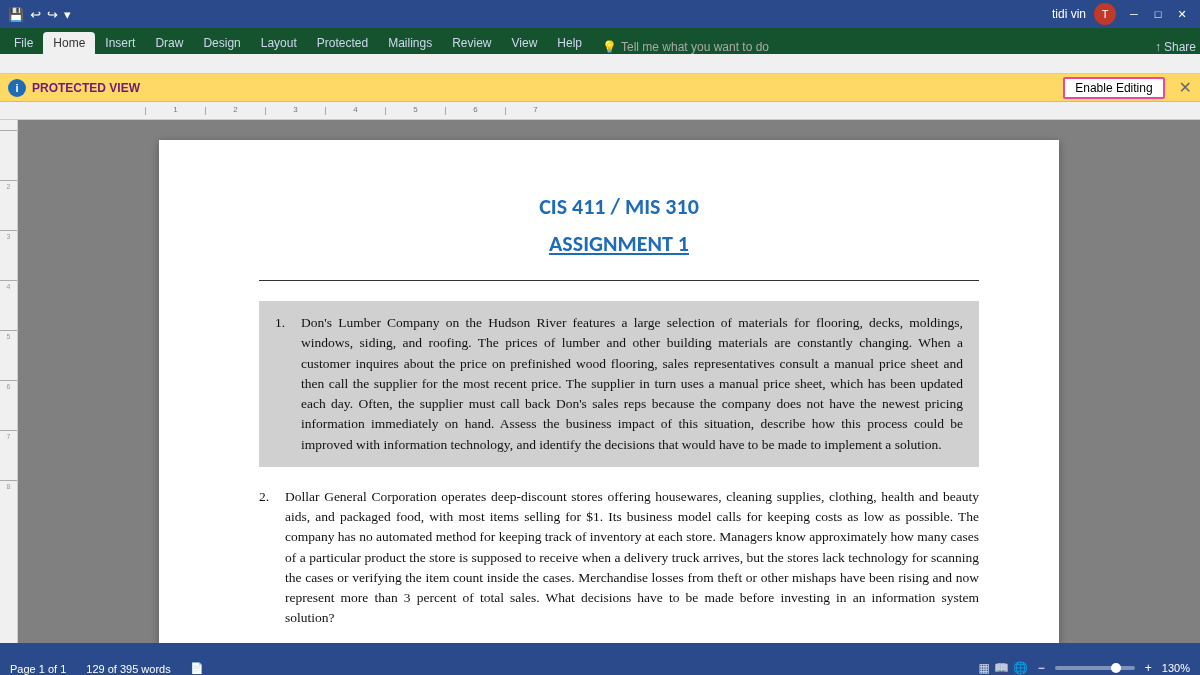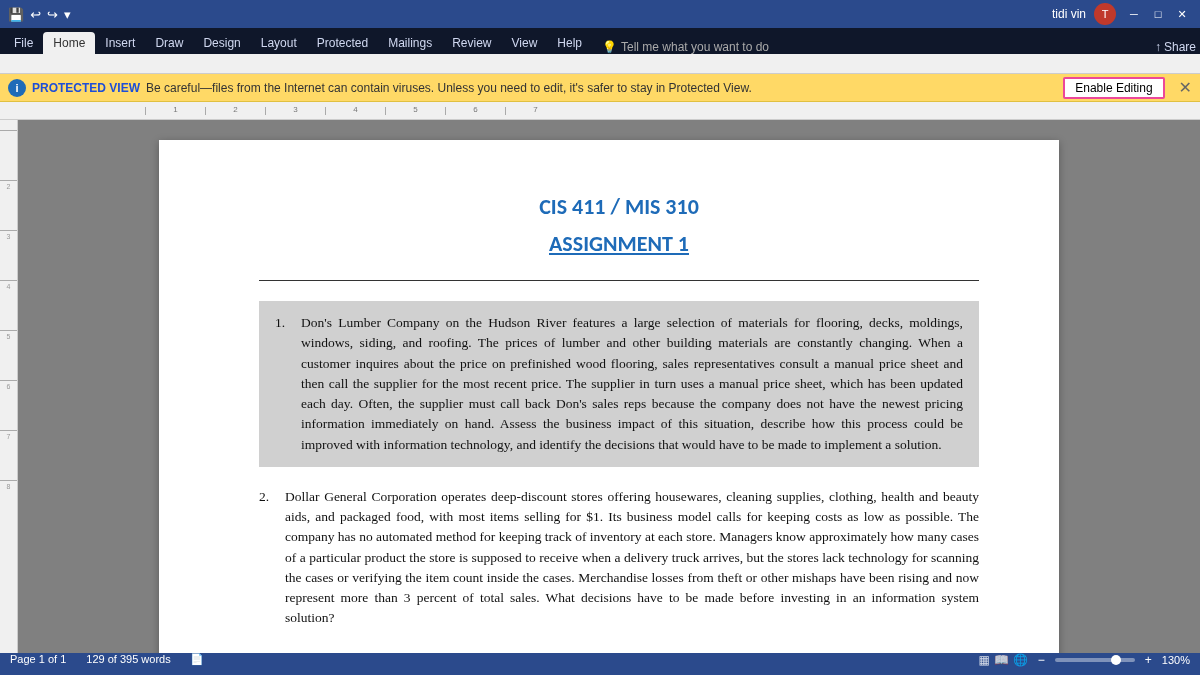--- a/index.html
+++ b/index.html
@@ -18,21 +18,21 @@
     }
     .title-bar-left { display: flex; align-items: center; gap: 6px; }
     .title-bar-center { flex: 1; text-align: center; font-size: 12px; }
     .title-bar-right { display: flex; align-items: center; gap: 8px; font-size: 12px; }
     .title-bar-icons { display: flex; gap: 4px; }
     .win-btn { width: 20px; height: 20px; display: flex; align-items: center; justify-content: center; font-size: 11px; cursor: pointer; }
     .tb-icon { font-size: 13px; cursor: pointer; }
 
     
     .ribbon-tabs {
-      background: #0f172a;
+      background: #14532d;
       display: flex;
       align-items: flex-end;
       padding: 0 4px;
       height: 26px;
     }
     .ribbon-tab {
       padding: 4px 10px;
       font-size: 12px;
       color: #d0d8f0;
       cursor: pointer;
@@ -212,23 +212,23 @@
     }
     .q-body {
       flex: 1;
       text-align: justify;
     }
 
     
     .status-bar {
       background: #2b4a8c;
       color: white;
-      height: 22px;
-      display: flex;
-      align-items: flex-start;
+      height: 32px;
+      display: flex;
+      align-items: flex-end;
       padding: 0 10px;
       font-size: 11px;
       gap: 20px;
     }
     .status-bar-right {
       margin-left: auto;
       display: flex;
       align-items: center;
       gap: 10px;
     }
@@ -293,22 +293,21 @@
     <span>Share</span>
   </div>
 </div>
 
 <div class="ribbon">
   <span style="color:#999;font-size:11px;">&nbsp;</span>
 </div>
 
 <div class="protected-bar">
   <div class="protected-icon">i</div>
-  <span style="font-weight:bold;font-size:12px;color:#1d4ed8;">PROTECTED VIEW</span>
-  <span class="protected-text">Be careful—files from the Internet can contain viruses. Unless you need to edit, it's safer to stay in Protected View.</span>
+  <span style="font-weight:bold;font-size:12px;color:#701a75;">PROTECTED VIEW</span>
   <button class="enable-btn">Enable Editing</button>
   <span class="close-x">✕</span>
 </div>
 
 <div class="ruler">
   <div class="ruler-inner">
     <div class="ruler-mark">1</div>
     <div class="ruler-mark">2</div>
     <div class="ruler-mark">3</div>
     <div class="ruler-mark">4</div>

